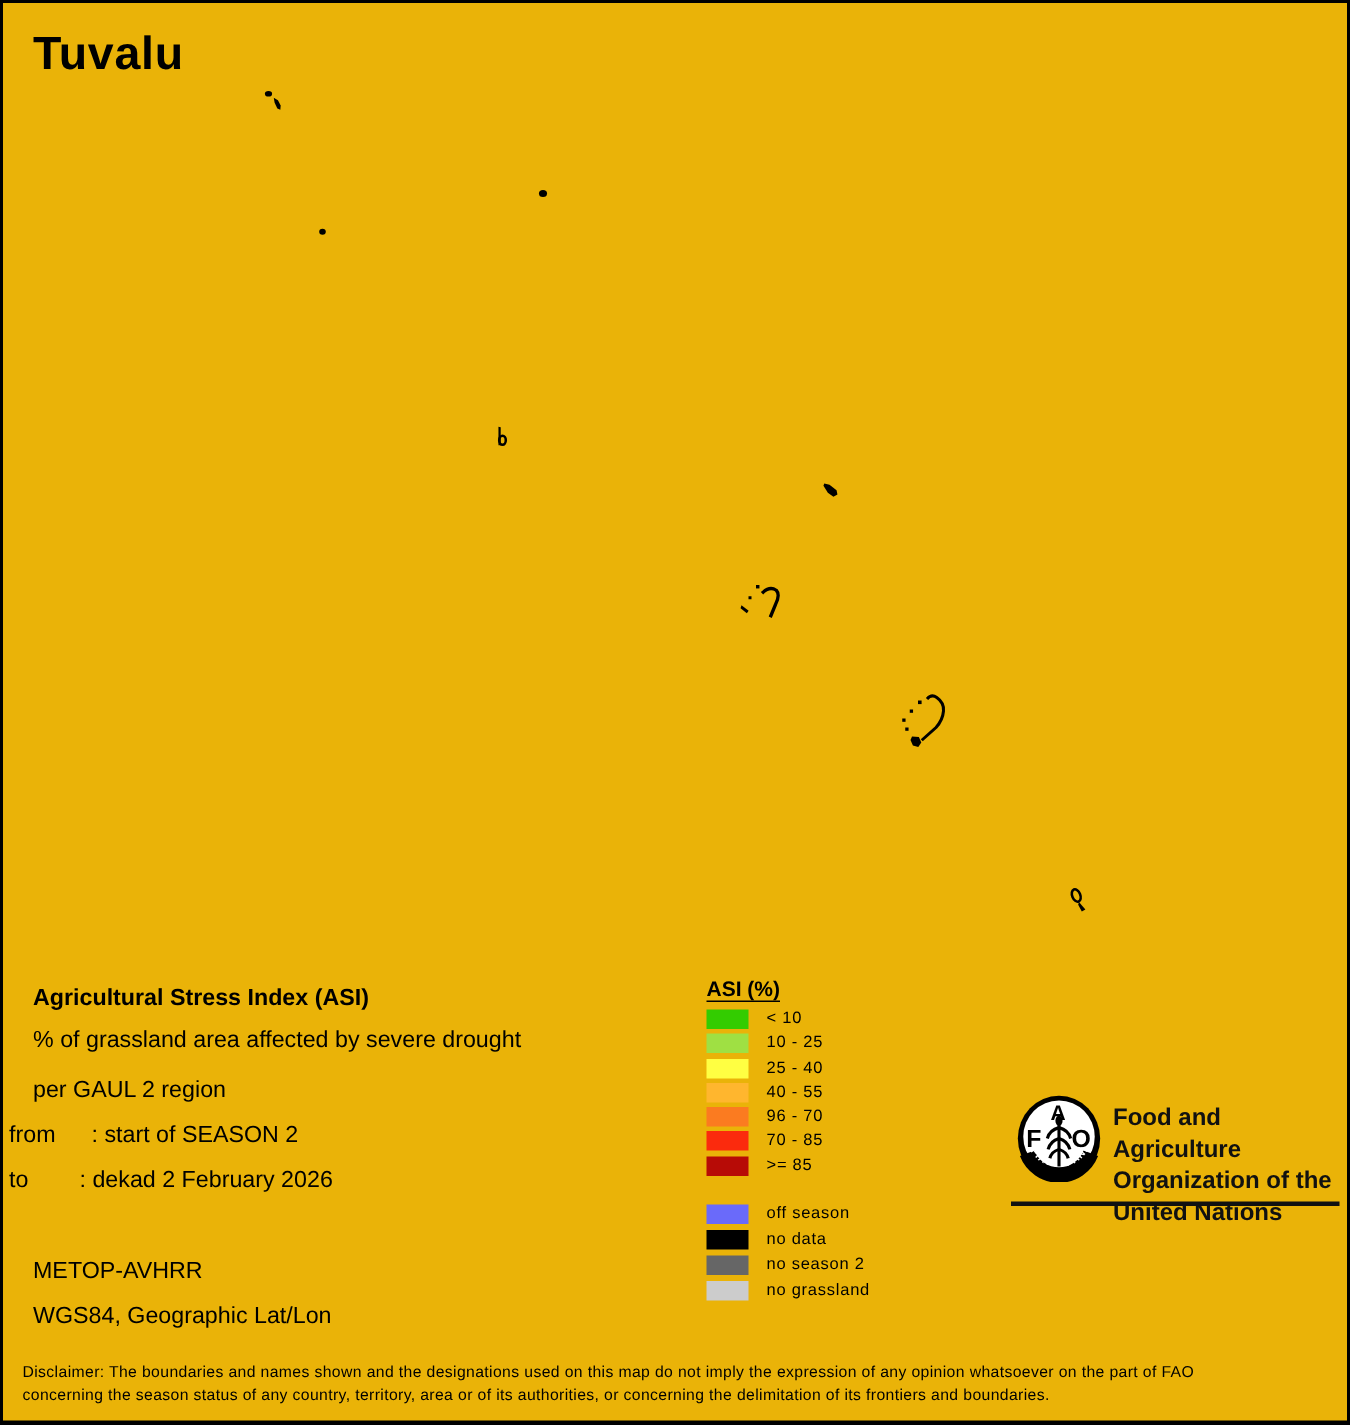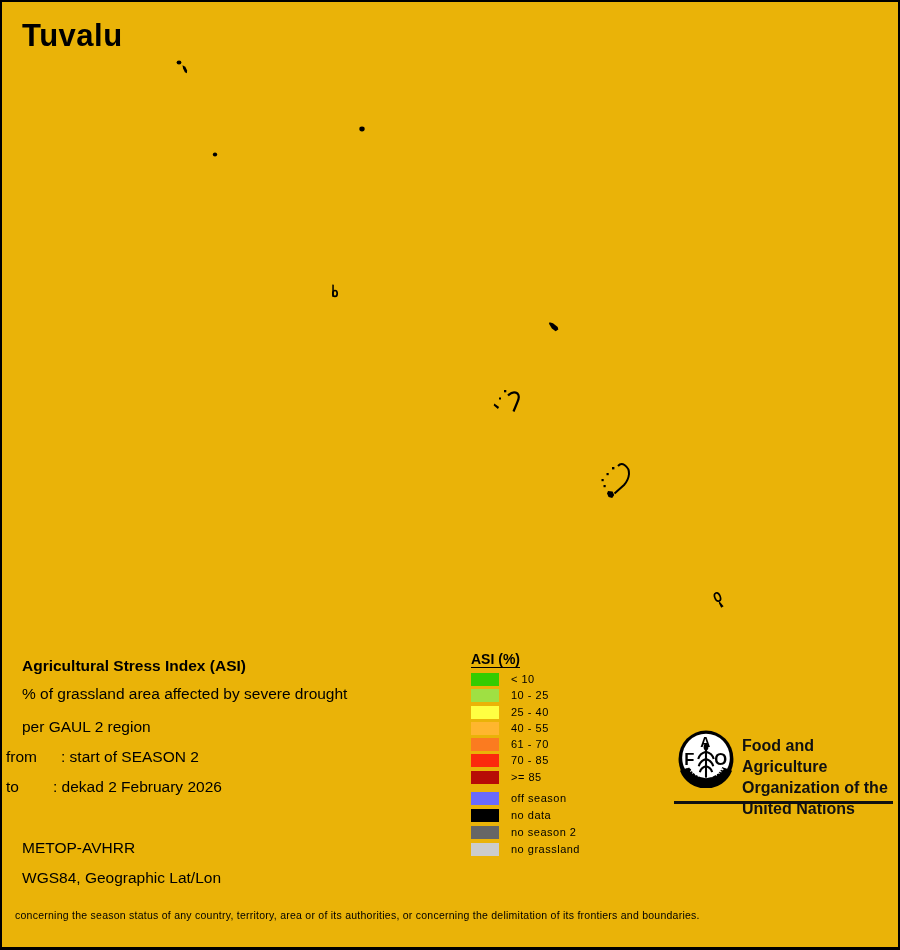--- a/index.html
+++ b/index.html
@@ -32,21 +32,21 @@
   .asi-block{position:absolute;left:469px;top:650px;width:160px;}
   .asi-head{
     font-size:14px;font-weight:bold;color:#000;
     text-decoration:underline;text-underline-offset:3px;
     margin:0 0 6px 0;line-height:1;
   }
   .asi-rows{margin-top:7px;}
   .asi-row{display:flex;align-items:center;margin-bottom:3.3px;height:13px;}
   .asi-row .swatch{width:28px;height:13px;flex:0 0 28px;}
   .asi-row .asi-label{margin-left:12px;font-size:11px;letter-spacing:0.5px;color:#000;line-height:1;}
-  .extra-rows{margin-top:8px;}
+  .extra-rows{margin-top:19px;}
   .extra-rows .asi-row{margin-bottom:4px;}
 
   
   .fao-logo{position:absolute;left:676px;top:728px;}
   .fao-org{
     position:absolute;left:740px;top:733px;
     font-size:16px;font-weight:bold;color:#111;line-height:21px;
   }
   .fao-divider{position:absolute;left:672px;top:799px;width:219px;height:2.5px;background:#111;}
   .giews{
@@ -127,21 +127,21 @@
       <div class="asi-row">
         <span class="swatch" style="background-color: rgb(255, 255, 66);"></span>
         <span class="asi-label">25 - 40</span>
       </div>
       <div class="asi-row">
         <span class="swatch" style="background-color: rgb(255, 182, 46);"></span>
         <span class="asi-label">40 - 55</span>
       </div>
       <div class="asi-row">
         <span class="swatch" style="background-color: rgb(251, 123, 32);"></span>
-        <span class="asi-label">61 - 70</span>
+        <span class="asi-label">96 - 70</span>
       </div>
       <div class="asi-row">
         <span class="swatch" style="background-color: rgb(251, 42, 13);"></span>
         <span class="asi-label">70 - 85</span>
       </div>
       <div class="asi-row">
         <span class="swatch" style="background-color: rgb(183, 11, 6);"></span>
         <span class="asi-label">&gt;= 85</span>
       </div>
     </div>
@@ -193,16 +193,17 @@
   <div class="fao-org">
     <div>Food and Agriculture</div>
     <div>Organization of the</div>
     <div>United Nations</div>
   </div>
 
   <div class="fao-divider"></div>
 
 
   <div class="disclaimer">
+    <div>Disclaimer: The boundaries and names shown and the designations used on this map do not imply the expression of any opinion whatsoever on the part of FAO</div>
     <div>concerning the season status of any country, territory, area or of its authorities, or concerning the delimitation of its frontiers and boundaries.</div>
   </div>
 
 </div>
 
 </body></html>

